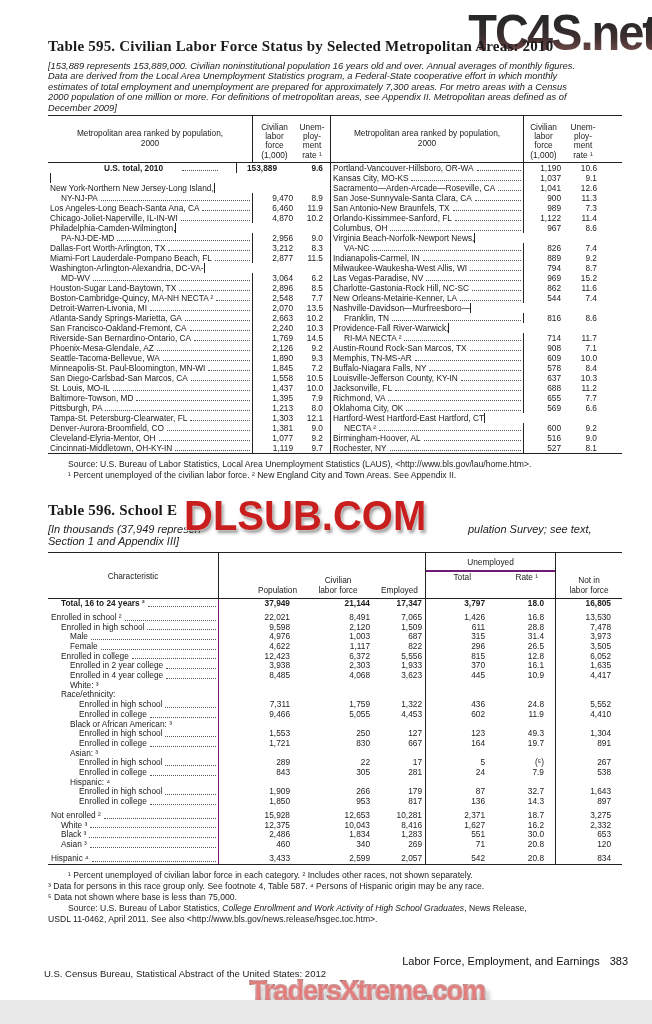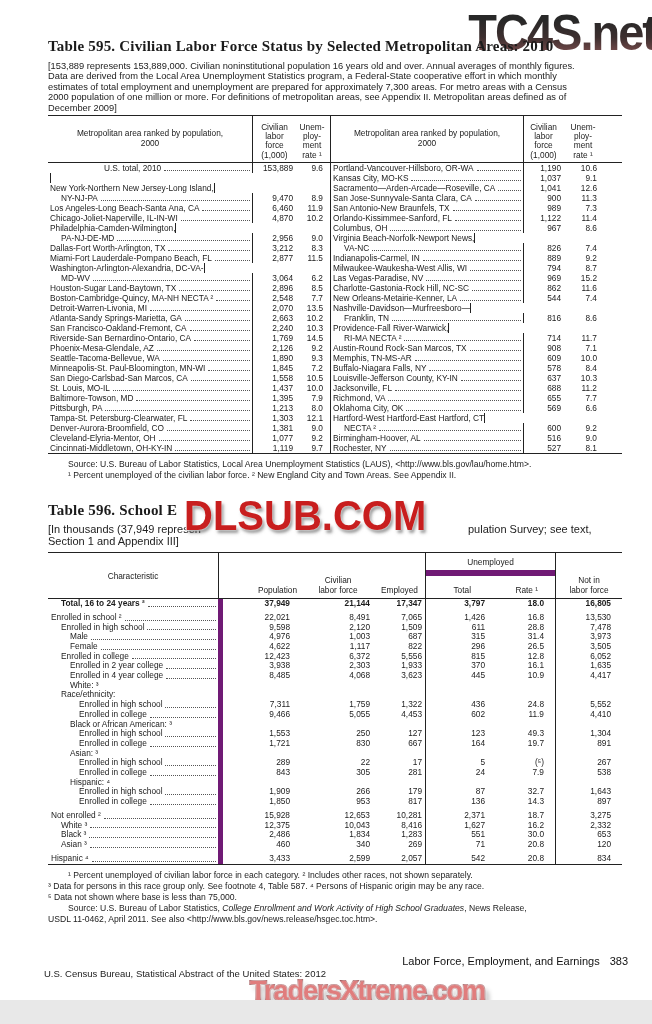--- a/index.html
+++ b/index.html
@@ -28,68 +28,68 @@
     position:absolute; left:250px; top:976px; font-size:27px; font-weight:800;
     letter-spacing:-1px; color:#e07d7d; -webkit-text-stroke:2px #93393c; paint-order:stroke;
     text-shadow:0 0 3px #fff, 0 0 7px #fff, 4px 5px 5px rgba(0,0,0,.35);
   }
   
   .tbl-title{
     position:absolute; left:48px; font-family:"Liberation Serif","DejaVu Serif",serif;
     font-size:15px; font-weight:700; letter-spacing:.2px; white-space:nowrap;
   }
   .headnote{ position:absolute; left:48px; font-size:9.3px; line-height:10.4px; color:#222; }
-  .headnote .line, .notefrag{ white-space:nowrap; }
+  .headnote .line, .notefrag{ white-space:nowrap;font-style:italic; }
   .notefrag{ position:absolute; font-size:11px; color:#222; }
   
   .tbl{ position:absolute; left:48px; width:574px; border-top:1px solid #222; border-bottom:1px solid #222; font-size:8.3px; }
   .num{ text-align:right; }
   .dots{ flex:1; align-self:flex-end; height:0; border-bottom:1px dotted #555; margin:0 2px 2px 3px; min-width:4px; }
   .dots.nodots{ border-bottom:none; }
   
   .t595-head{ display:flex; border-bottom:1px solid #222; }
   .half{ width:282px; }
   .half-right{ width:291px; border-left:1px solid #222; }
   .head-half{ display:flex; height:46px; }
   .area-head{ flex:1; display:flex; flex-direction:column; justify-content:center; text-align:center; line-height:9.6px; }
   .fhead,.rhead{ display:flex; flex-direction:column; justify-content:flex-end; text-align:center; line-height:9.3px; padding-bottom:2px; }
   .fhead{ width:44px; border-left:1px solid #222; }
   .rhead{ width:34px; padding-right:2px; }
   .half-right .fhead{ width:40px; }
   .half-right .rhead{ width:58px; padding-right:18px; }
   .m-row{ display:flex; align-items:stretch; height:10px; }
-  .m-row.bold{ font-weight:400; }
+  .m-row.bold{ font-weight:700;gap:16px; }
   .m-lbl{ align-self:flex-end; white-space:nowrap; line-height:10px; padding-left:2px; }
   .m-lbl.ind{ padding-left:13px; }
   .m-row.bold .m-lbl{ padding-left:56px; }
   .m-f,.m-r{ display:flex; flex-direction:column; justify-content:flex-end; line-height:10px; text-align:right; }
   .m-f{ width:44px; border-left:1px solid #222; padding-right:3px; }
   .m-r{ width:34px; padding-right:7px; }
   .half-right .m-f{ width:40px; padding-right:2px; }
   .half-right .m-r{ width:58px; padding-right:24px; }
   .t595-body{ display:flex; }
   
   .t596-head{ display:flex; height:46px; border-bottom:1px solid #222; }
   .char-head{ flex:1; display:flex; align-items:center; justify-content:center; }
   .pop-head{ width:80px; border-left:1px solid #222; display:flex; align-items:flex-end; justify-content:center; padding-bottom:3px;padding-left:38px; }
   .clf-head{ width:80px; display:flex; flex-direction:column; justify-content:flex-end; text-align:center; line-height:9.5px; padding-bottom:3px; }
   .emp-head{ width:47px; display:flex; align-items:flex-end; justify-content:center; padding-bottom:3px; padding-right:4px; }
   .unemp-group{ width:130px; border-left:1px solid #222; display:flex; flex-direction:column; }
-  .unemp-label{ text-align:center; border-bottom:6px solid #701a75; padding:4px 0 3px; }
-  .unemp-sub{ flex:1; display:flex; align-items:flex-end; padding-bottom:3px; }
+  .unemp-label{ text-align:center; border-bottom:2px solid #701a75; padding:4px 0 3px; }
+  .unemp-sub{ flex:1; display:flex; padding-bottom:3px; }
   .unemp-total{ width:73px; text-align:center; }
   .unemp-rate{ width:57px; text-align:center; }
   .nilf-head{ width:67px; border-left:1px solid #222; display:flex; flex-direction:column; justify-content:flex-end; text-align:center; line-height:9.5px; padding-bottom:3px; }
   .e-row{ display:flex; align-items:stretch; height:9.7px; }
   .e-row.gap{ height:14px; }
   .e-row.bold{ font-weight:700; }
   .e-lbl{ align-self:flex-end; white-space:nowrap; line-height:9.7px; }
   .ind0{ padding-left:3px; } .ind1{ padding-left:13px; } .ind2{ padding-left:22px; } .ind3{ padding-left:31px; }
   .e-c{ display:flex; flex-direction:column; justify-content:flex-end; line-height:9.7px; text-align:right; }
-  .e-c0{ width:80px; border-left:5px solid #701a75; padding-right:8px; }
+  .e-c0{ width:80px; border-left:1px solid #701a75; padding-right:8px; }
   .e-c1{ width:80px; padding-right:8px; }
   .e-c2{ width:47px; padding-right:3px; }
   .e-c3{ width:73px; border-left:1px solid #222; padding-right:13px; }
   .e-c4{ width:57px; padding-right:11px; }
   .e-c5{ width:67px; border-left:1px solid #222; padding-right:11px; }
   
   .fns{ position:absolute; left:48px; width:574px; font-size:8.6px; line-height:10.9px; color:#222; }
   .fns .line{ white-space:nowrap; }
   .fns .line.indent, .src-line.indent{ padding-left:20px; }
   .src-line{ white-space:nowrap; font-size:8.6px; line-height:10.9px; }

